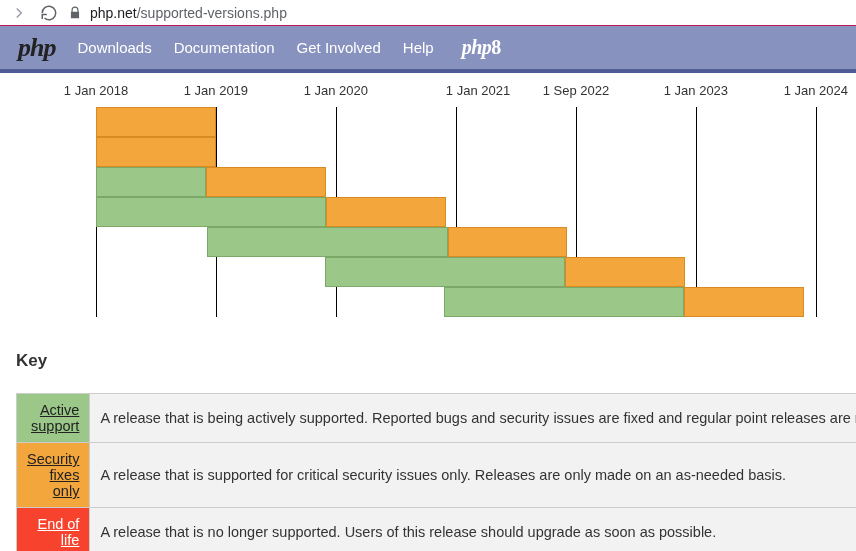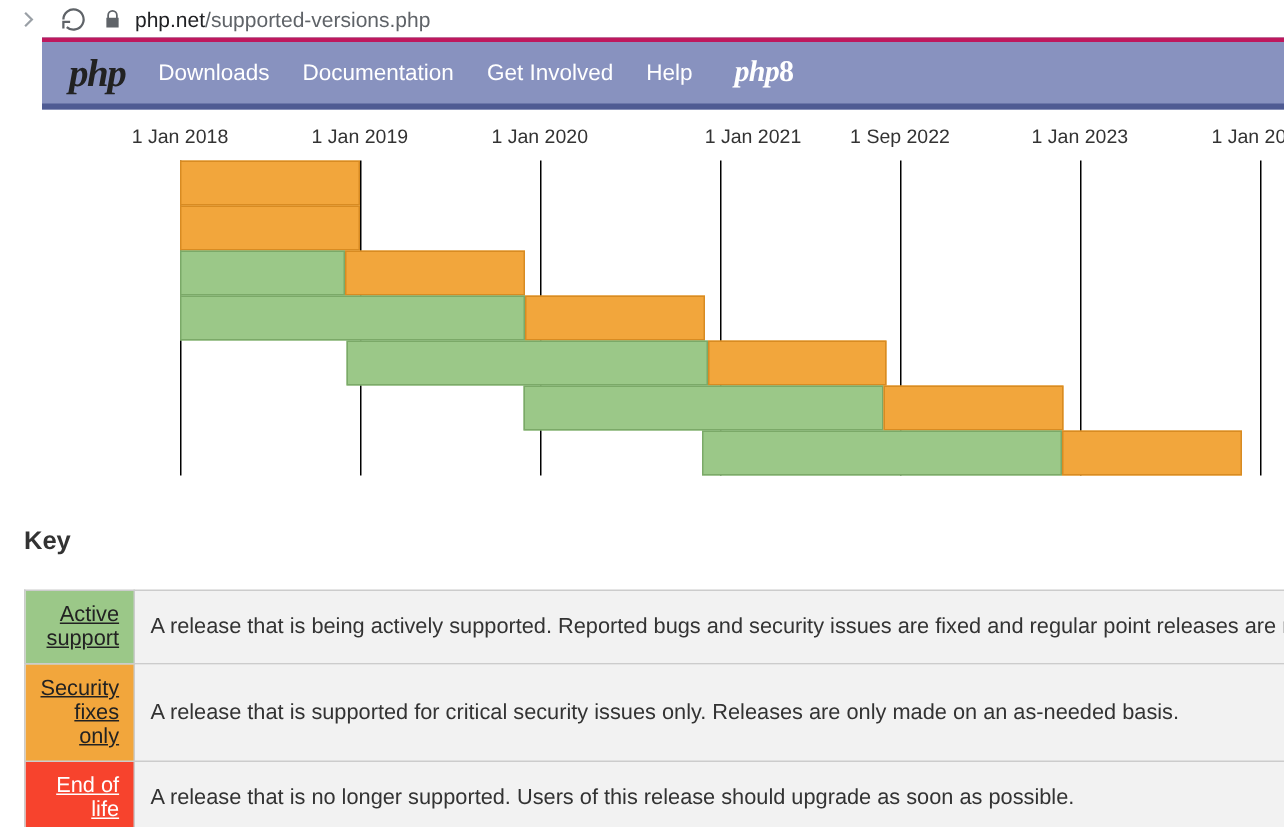--- a/index.html
+++ b/index.html
@@ -7,28 +7,28 @@
 
   
   .chrome { display: flex; align-items: center; gap: 8px; padding: 6px 8px; height: 25px; }
   .nav-arrow, .reload { width: 22px; height: 22px; display: flex; align-items: center; justify-content: center; color: #5f6368; }
   .url-bar { flex: 0 0 auto; display: flex; align-items: center; gap: 8px; color: #202124; font-size: 14px; }
   .url-host { color: #202124; }
   .url-path { color: #5f6368; }
   .lock svg { display: block; }
 
   
-  .navbar { background: #8892bf; height: 48px; display: flex; align-items: center; padding: 0 18px; gap: 22px; border-top: 3px solid #be185d; border-bottom: 4px solid #4F5B93; margin-left: 28px; }
+  .navbar { background: #8892bf; height: 48px; display: flex; align-items: center; padding: 0 18px; gap: 22px; border-top: 1px solid #be185d; border-bottom: 4px solid #4F5B93; }
   .brand { font-weight: 700; font-size: 26px; color: #222; letter-spacing: -1px; font-family: Georgia, serif; font-style: italic; }
   .nav-link { color: #fff; font-size: 15px; cursor: pointer; }
   .php8 { color: #fff; font-weight: 700; font-size: 20px; font-style: italic; font-family: Liberation Serif, serif; letter-spacing: -0.5px; margin-left: 6px; }
   .php8 .eight { font-style: normal; }
 
   
-  .chart-wrap { padding: 10px 0 0 16px; margin-left: 24px; }
+  .chart-wrap { padding: 10px 0 0 16px; }
   .chart { position: relative; height: 244px; }
   .tick-label { position: absolute; top: 0; font-size: 13px; color: #333; transform: translateX(-50%); white-space: nowrap; }
   .tick-line { position: absolute; top: 24px; width: 1px; height: 210px; background: #000; }
   .row-labels { position: absolute; left: 0; top: 24px; }
   .row-label { width: 44px; height: 30px; display: flex; align-items: center; justify-content: center; color: #fff; font-size: 14px; }
   .c-red { background: #f7432d; }
   .c-orange { background: #f2a63c; }
   .c-green { background: #9bc888; }
   .bars { position: absolute; left: 44px; top: 24px; }
   .bar { position: absolute; height: 30px; }

